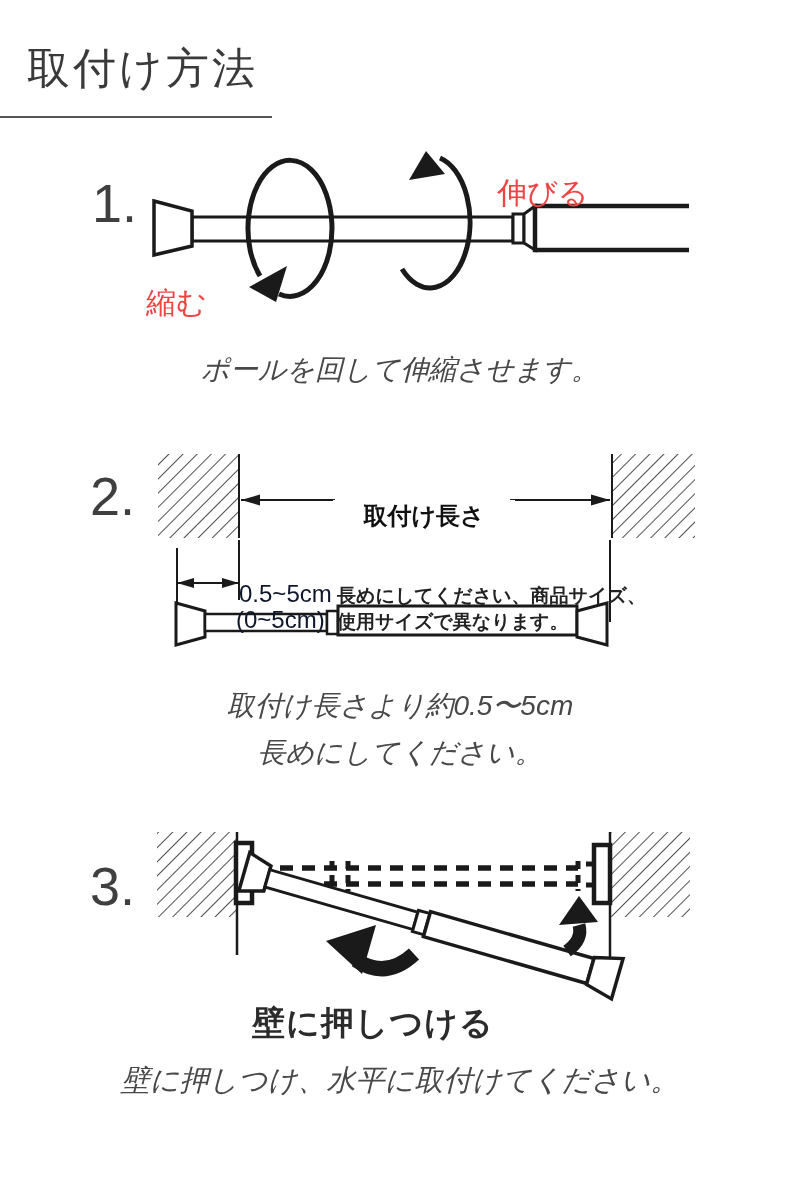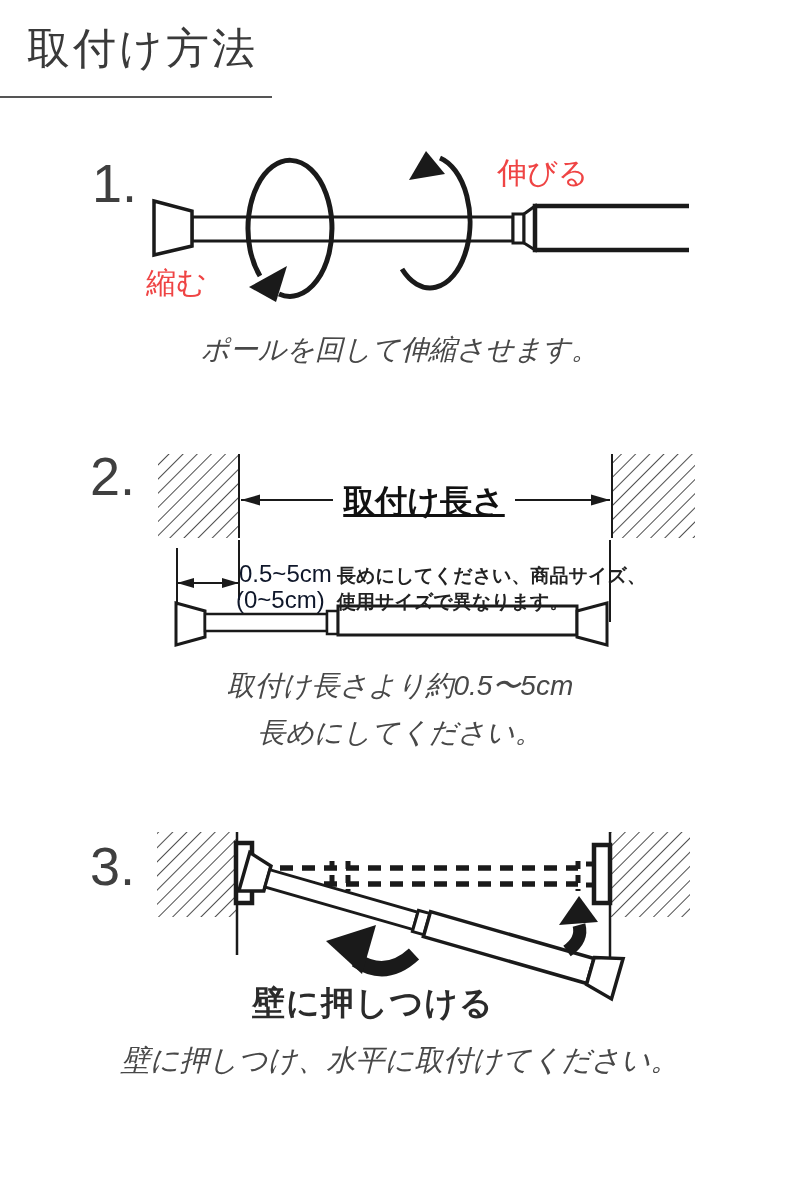--- a/index.html
+++ b/index.html
@@ -1,27 +1,27 @@
 <!DOCTYPE html>
 <html><head>
 <meta charset="utf-8">
 <style>
   html,body{margin:0;padding:0;background:#fff;}
   #page{position:relative;width:800px;height:1184px;background:#ffffff;overflow:hidden;
         font-family:"Liberation Sans",sans-serif;color:#3a3a3a;}
-  .abs{position:absolute;}
+  .abs{position:absolute;margin-top:20px;}
   .title{font-size:43px;font-weight:400;letter-spacing:3px;color:#3a3a3a;}
   .title-rule{background:#555;height:2px;}
   .step-num{font-size:54px;font-weight:300;color:#3f3f3f;}
   .diagram-label{font-weight:500;color:#ef4444;font-size:30px;white-space:nowrap;}
   .caption{width:780px;left:10px;text-align:center;color:#484848;font-size:28px;white-space:nowrap;font-style:italic;}
   .dim-text{font-size:24px;color:#0f172a;white-space:nowrap;}
   .note-text{font-size:19px;font-weight:bold;color:#222;white-space:nowrap;}
-  .length-label{font-size:32px;font-weight:bold;color:#111;background:#fff;
-                width:182px;text-align:center;white-space:nowrap;text-decoration:underline;}
+  .length-label{font-size:24px;font-weight:bold;color:#111;background:#fff;
+                width:182px;text-align:center;white-space:nowrap;}
   .push-label{font-size:33px;font-weight:bold;color:#2b2b2b;letter-spacing:1px;white-space:nowrap;}
   svg{position:absolute;overflow:visible;}
 </style>
 </head>
 <body>
 
 <div id="page">
 
   <div class="abs title" style="left:27px;top:20px;">取付け方法</div>
   <div class="abs title-rule" style="left:0;top:96px;width:272px;"></div>

